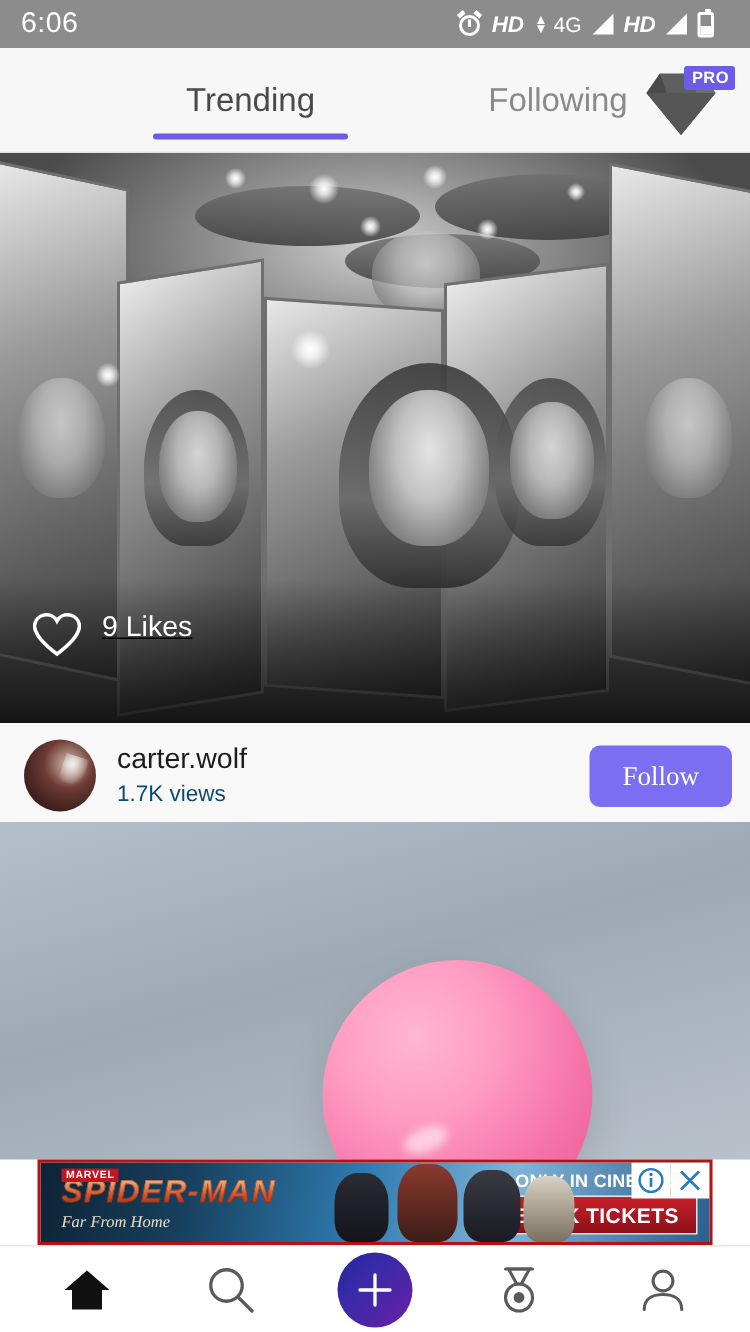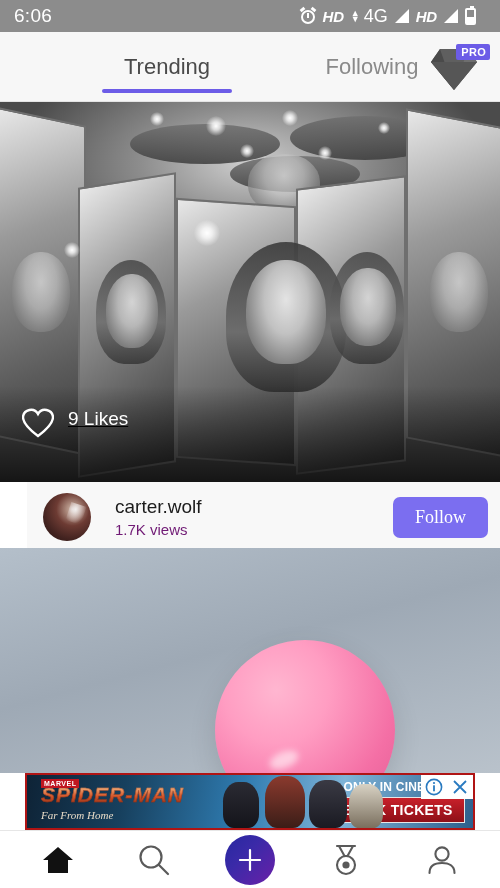--- a/index.html
+++ b/index.html
@@ -12,21 +12,21 @@
 
   
   .statusbar {
     height:32px; background:#8c8c8c; color:#ffffff;
     display:flex; align-items:center; justify-content:space-between;
     padding:0 24px 0 14px; flex:0 0 32px;
   }
   .sb-time { font-size:19px; letter-spacing:.3px; }
   .sb-right { display:flex; align-items:center; gap:7px; }
   .sb-hd { font-size:15px; font-style:italic; font-weight:bold; letter-spacing:-.2px; }
-  .sb-4g { font-size:18px; }
+  .sb-4g { font-size:14px; }
   .alarm-ic { width:16px; height:16px; position:relative; }
   .alarm-ic .ring { position:absolute; left:1px; top:2px; width:14px; height:14px; border:2px solid #fff; border-radius:50%; }
   .alarm-ic .hand { position:absolute; left:7px; top:5px; width:2px; height:5px; background:#fff; }
   .alarm-ic .ear-l { position:absolute; left:0px; top:0px; width:5px; height:3px; background:#fff; transform:rotate(-40deg); }
   .alarm-ic .ear-r { position:absolute; right:0px; top:0px; width:5px; height:3px; background:#fff; transform:rotate(40deg); }
   .arrows { display:flex; flex-direction:column; line-height:6px; font-size:9px; margin-right:-3px; }
   .sig { width:0; height:0; border-style:solid; border-width:0 0 14px 14px; border-color:transparent transparent #fff transparent; }
   .batt { width:11px; height:17px; border:2px solid #fff; border-radius:2px; position:relative; background:linear-gradient(to top,#fff 45%, transparent 45%); }
   .batt:before { content:''; position:absolute; top:-4px; left:2.5px; width:4px; height:2px; background:#fff; }
 
@@ -72,33 +72,33 @@
     position:absolute; left:0; right:0; bottom:0; height:96px;
     background:linear-gradient(to top, rgba(0,0,0,.72), rgba(0,0,0,0));
     display:flex; align-items:center; padding:0 0 22px 22px;
   }
   .likes-row { display:flex; align-items:flex-start; gap:14px;text-decoration:underline; }
   .heart-ic { width:32px; height:30px; }
   .likes-text { color:#fff; font-size:19px; }
 
   .user-row {
     height:66px; background:#f8f8f8; display:flex; align-items:center;
-    padding:4px 12px 0 16px; gap:24px;margin-left:27px;
+    padding:4px 12px 0 16px; gap:14px;
   }
   .avatar {
     width:48px; height:48px; border-radius:50%; flex:0 0 48px; overflow:hidden;
     background:radial-gradient(circle at 62% 34%, #e9e6e4 0%, #b89a8c 10%, #6d3b33 38%, #41221f 70%, #2a1513 100%);
     position:relative;
   }
   .avatar:after { content:''; position:absolute; left:52%; top:22%; width:34%; height:40%;
       background:radial-gradient(ellipse at 40% 30%, #f2efee 0%, rgba(210,190,185,.5) 55%, rgba(0,0,0,0) 78%);
       transform:rotate(18deg); }
   .user-meta { flex:1 1 auto; display:flex; flex-direction:column; justify-content:center; gap:3px; }
   .username { font-size:19px; color:#1c1c1c; }
-  .views { font-size:15px; color:#701a75; }
+  .views { font-size:15px; color:#0c4a6e; }
   .follow-btn {
     background:#7b6ef0; color:#fff; border:none; border-radius:7px;
     font-size:18px; padding:10px 22px; font-family:Liberation Serif, serif; cursor:pointer;
   }
 
   .video-card2 { position:relative; width:500px; height:225px; overflow:hidden;
     background:linear-gradient(165deg,#b4bfca 0%, #9ea9b5 45%, #b9c2cb 100%); }
   .balloon { position:absolute; left:215px; top:92px; width:180px; height:180px; border-radius:50%;
     background:radial-gradient(circle at 34% 28%, #ffb6d0 0%, #ff9dc2 30%, #f46fa5 68%, #e05c93 100%);
     box-shadow:0 10px 28px rgba(0,0,0,.12); }

